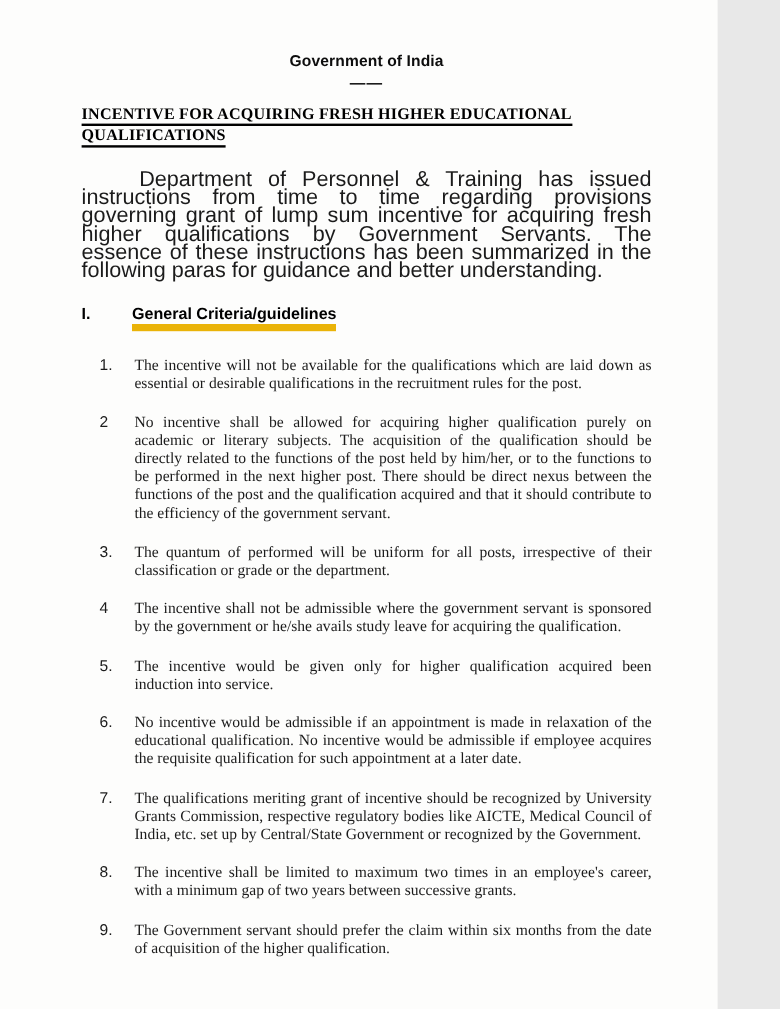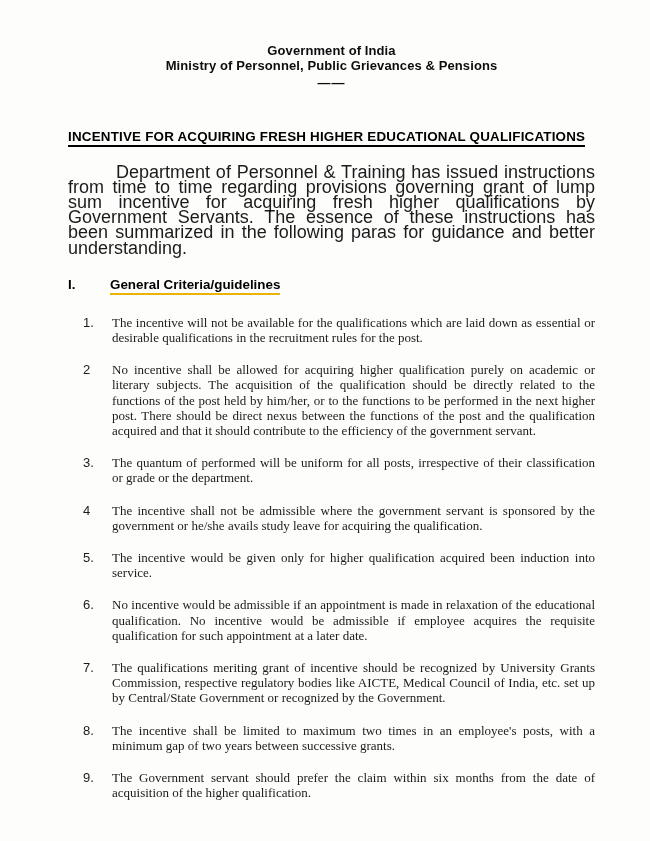--- a/index.html
+++ b/index.html
@@ -5,21 +5,21 @@
   * { margin: 0; padding: 0; box-sizing: border-box; }
 
   html, body {
     width: 650px;
     background: #e8e8e8;
     font-family: "Liberation Sans", sans-serif;
   }
 
   .page {
     position: relative;
-    width: 650px;
+    width: 598px;
     height: 841px;
     background: #fdfdfc;
     color: #1b1b1b;
     overflow: hidden;
   }
 
   .content {
     padding: 44px 55px 40px 68px; 
   }
 
@@ -34,21 +34,22 @@
   .letterhead .lh-line { letter-spacing: 0.1px; }
   .letterhead .separator {
     margin-top: 3px;
     font-weight: bold;
     letter-spacing: 1px;
     font-size: 13px;
   }
 
   
   .doc-title-wrap {
-    margin-top: 36px;
+    margin-top: 10px;
+    font-family: Liberation Serif, serif;
   }
   .doc-title {
     display: inline;
     font-weight: bold;
     font-size: 13.4px;
     color: #000;
     letter-spacing: 0.2px;
     border-bottom: 2px solid #000;
     padding-bottom: 1px;
   }
@@ -68,21 +69,21 @@
     display: flex;
     font-weight: bold;
     font-size: 13.4px;
     color: #000;
   }
   .section-heading .numeral {
     width: 42px;
     flex: 0 0 42px;
   }
   .section-heading .heading-text {
-    border-bottom: 2px solid #eab308;
+    border-bottom: 6px solid #eab308;
     padding-bottom: 1px;
   }
 
   
   .items {
     margin-top: 20px;
     padding-left: 15px;
   }
   .item {
     display: flex;
@@ -102,21 +103,20 @@
   }
 </style>
 </head>
 <body>
 
 <div class="page">
   <div class="content">
 
     <div class="letterhead">
       <div class="lh-line">Government of India</div>
-      <div class="lh-line">Ministry of Personnel, Public Grievances &amp; Pensions</div>
       <div class="separator">——</div>
     </div>
 
     <div class="doc-title-wrap">
       <span class="doc-title">INCENTIVE FOR ACQUIRING FRESH HIGHER EDUCATIONAL QUALIFICATIONS</span>
     </div>
 
     <p class="intro">Department of Personnel &amp; Training has issued instructions from time to time regarding provisions governing grant of lump sum incentive for acquiring fresh higher qualifications by Government Servants.  The essence of these instructions has been summarized in the following paras for guidance and better understanding.</p>
 
     <div class="section-heading">
@@ -156,21 +156,21 @@
         <span class="item-text">No incentive would be admissible if an appointment is made in relaxation of the educational qualification. No incentive would be admissible if employee acquires the requisite qualification for such appointment at a later date.</span>
       </div>
 
       <div class="item">
         <span class="marker">7.</span>
         <span class="item-text">The qualifications meriting grant of incentive should be recognized by University Grants Commission, respective regulatory bodies like AICTE, Medical Council of India, etc. set up by Central/State Government or recognized by the Government.</span>
       </div>
 
       <div class="item">
         <span class="marker">8.</span>
-        <span class="item-text">The incentive shall be limited to maximum two times in an employee's posts, with a minimum gap of two years between successive grants.</span>
+        <span class="item-text">The incentive shall be limited to maximum two times in an employee's career, with a minimum gap of two years between successive grants.</span>
       </div>
 
       <div class="item">
         <span class="marker">9.</span>
         <span class="item-text">The Government servant should prefer the claim within six months from the date of acquisition of the higher qualification.</span>
       </div>
 
     </div>
   </div>
 </div>

